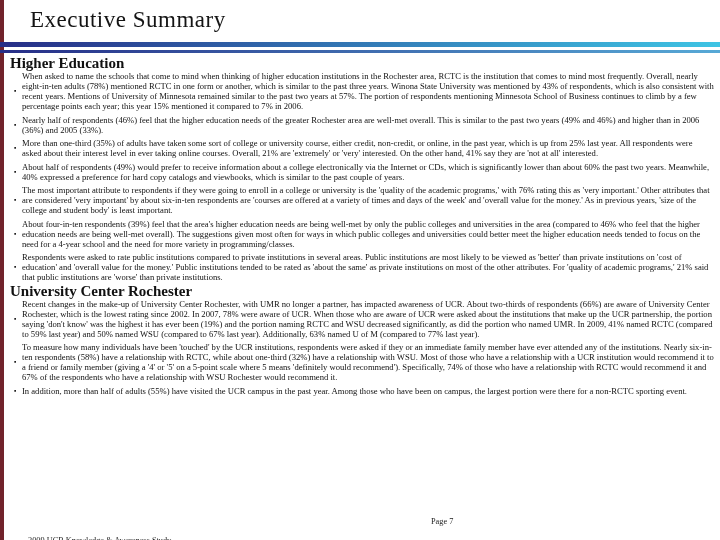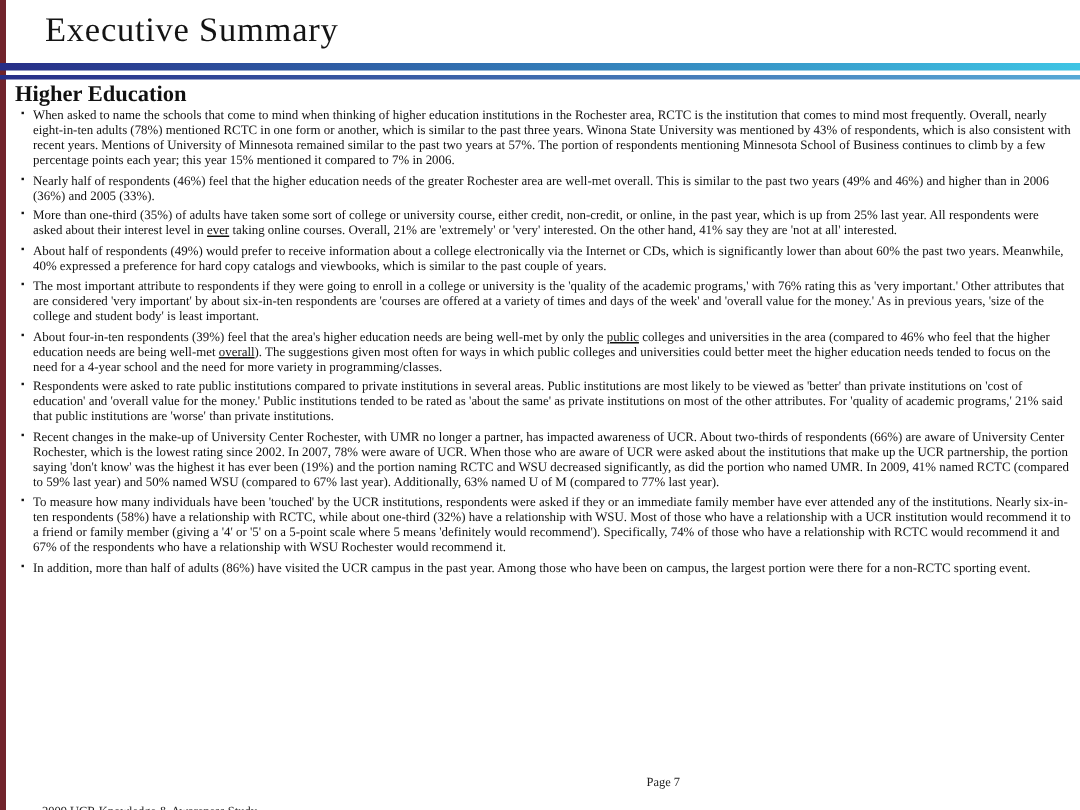--- a/index.html
+++ b/index.html
@@ -13,24 +13,24 @@
     position:absolute; left:30px; top:7px; font-size:23px; letter-spacing:0.5px; color:#141414;
     font-family:"Liberation Serif", serif; font-weight:400;
   }
   .rule-thick { position:absolute; left:0; top:42px; width:720px; height:5px;
     background:linear-gradient(to right,#272e87,#3ec4e4); }
   .rule-thin { position:absolute; left:0; top:50px; width:720px; height:3px;
     background:linear-gradient(to right,#272e87,#57a9d6); }
   .content { position:absolute; left:10px; top:57px; width:704px; }
   .section-heading { font-weight:bold; font-size:15px; line-height:11px; margin:1px 0 2px 0; }
   ul.bullets { list-style:none; margin:0 0 2px 0; padding:0; }
-  li.bullet { display:flex; margin:0 0 3.5px 0; }
+  li.bullet { display:flex; margin:0 0 3.5px 0;align-items:center; }
   .marker { flex:0 0 12px; width:12px; font-size:6.5px; line-height:10px; padding-left:4px; box-sizing:border-box; color:#111; }
   .btxt { flex:1; font-size:8.6px; line-height:10px; }
-  .u { text-decoration:underline; }
+  .u { }
   .footer-left  { position:absolute; left:28px;  top:536px; font-size:8.3px; color:#222; }
   .footer-page  { position:absolute; left:388px; top:517px; font-size:8.3px; color:#222;padding-left:43px; }
 </style>
 </head>
 <body>
 
 <div class="slide">
   <div class="accent-bar"></div>
   <div class="slide-title">Executive Summary</div>
   <div class="rule-thick"></div>
@@ -63,31 +63,32 @@
       <li class="bullet">
         <span class="marker">▪</span>
         <span class="btxt"><span>About four-in-ten respondents (39%) feel that the area's higher education needs are being well-met by only the </span><span class="u">public</span><span> colleges and universities in the area (compared to 46% who feel that the higher education needs are being well-met </span><span class="u">overall</span><span>). The suggestions given most often for ways in which public colleges and universities could better meet the higher education needs tended to focus on the need for a 4-year school and the need for more variety in programming/classes.</span></span>
       </li>
       <li class="bullet">
         <span class="marker">▪</span>
         <span class="btxt"><span>Respondents were asked to rate public institutions compared to private institutions in several areas. Public institutions are most likely to be viewed as 'better' than private institutions on 'cost of education' and 'overall value for the money.' Public institutions tended to be rated as 'about the same' as private institutions on most of the other attributes. For 'quality of academic programs,' 21% said that public institutions are 'worse' than private institutions.</span></span>
       </li>
     </ul>
 
+    <div class="section-heading">University Center Rochester</div>
     <ul class="bullets">
       <li class="bullet">
         <span class="marker">▪</span>
         <span class="btxt"><span>Recent changes in the make-up of University Center Rochester, with UMR no longer a partner, has impacted awareness of UCR. About two-thirds of respondents (66%) are aware of University Center Rochester, which is the lowest rating since 2002. In 2007, 78% were aware of UCR. When those who are aware of UCR were asked about the institutions that make up the UCR partnership, the portion saying 'don't know' was the highest it has ever been (19%) and the portion naming RCTC and WSU decreased significantly, as did the portion who named UMR. In 2009, 41% named RCTC (compared to 59% last year) and 50% named WSU (compared to 67% last year). Additionally, 63% named U of M (compared to 77% last year).</span></span>
       </li>
       <li class="bullet">
         <span class="marker">▪</span>
         <span class="btxt"><span>To measure how many individuals have been 'touched' by the UCR institutions, respondents were asked if they or an immediate family member have ever attended any of the institutions. Nearly six-in-ten respondents (58%) have a relationship with RCTC, while about one-third (32%) have a relationship with WSU. Most of those who have a relationship with a UCR institution would recommend it to a friend or family member (giving a '4' or '5' on a 5-point scale where 5 means 'definitely would recommend'). Specifically, 74% of those who have a relationship with RCTC would recommend it and 67% of the respondents who have a relationship with WSU Rochester would recommend it.</span></span>
       </li>
       <li class="bullet">
         <span class="marker">▪</span>
-        <span class="btxt"><span>In addition, more than half of adults (86%) have visited the UCR campus in the past year. Among those who have been on campus, the largest portion were there for a non-RCTC sporting event.</span></span>
+        <span class="btxt"><span>In addition, more than half of adults (55%) have visited the UCR campus in the past year. Among those who have been on campus, the largest portion were there for a non-RCTC sporting event.</span></span>
       </li>
     </ul>
   </div>
 
   <div class="footer-left">2009 UCR Knowledge &amp; Awareness Study</div>
   <div class="footer-page">Page 7</div>
 </div>
 
 </body></html>

